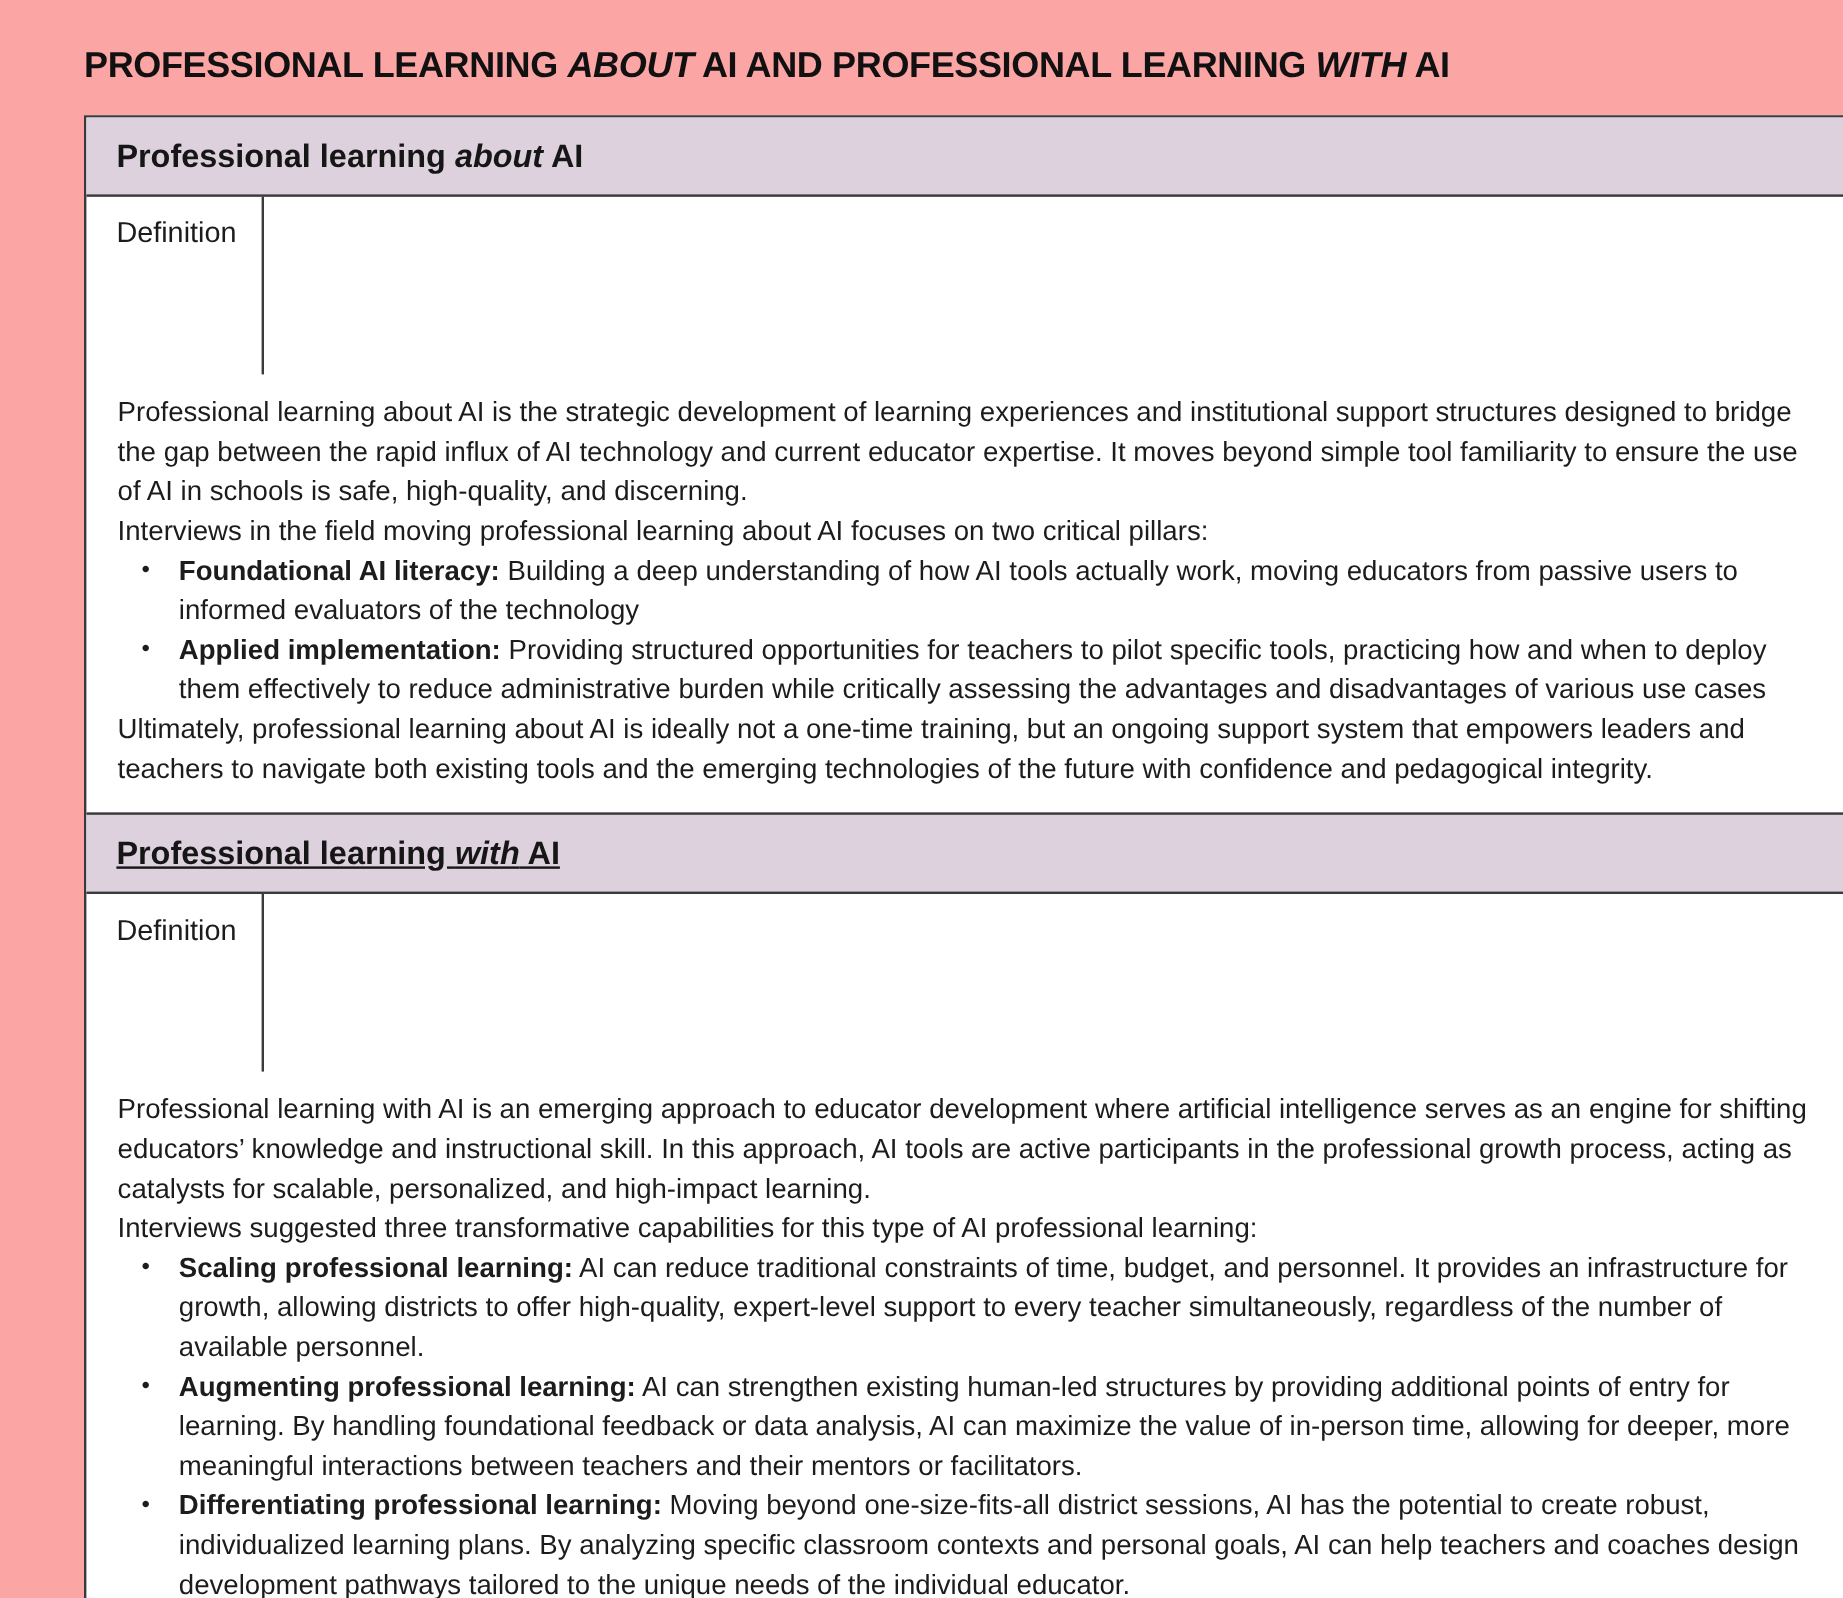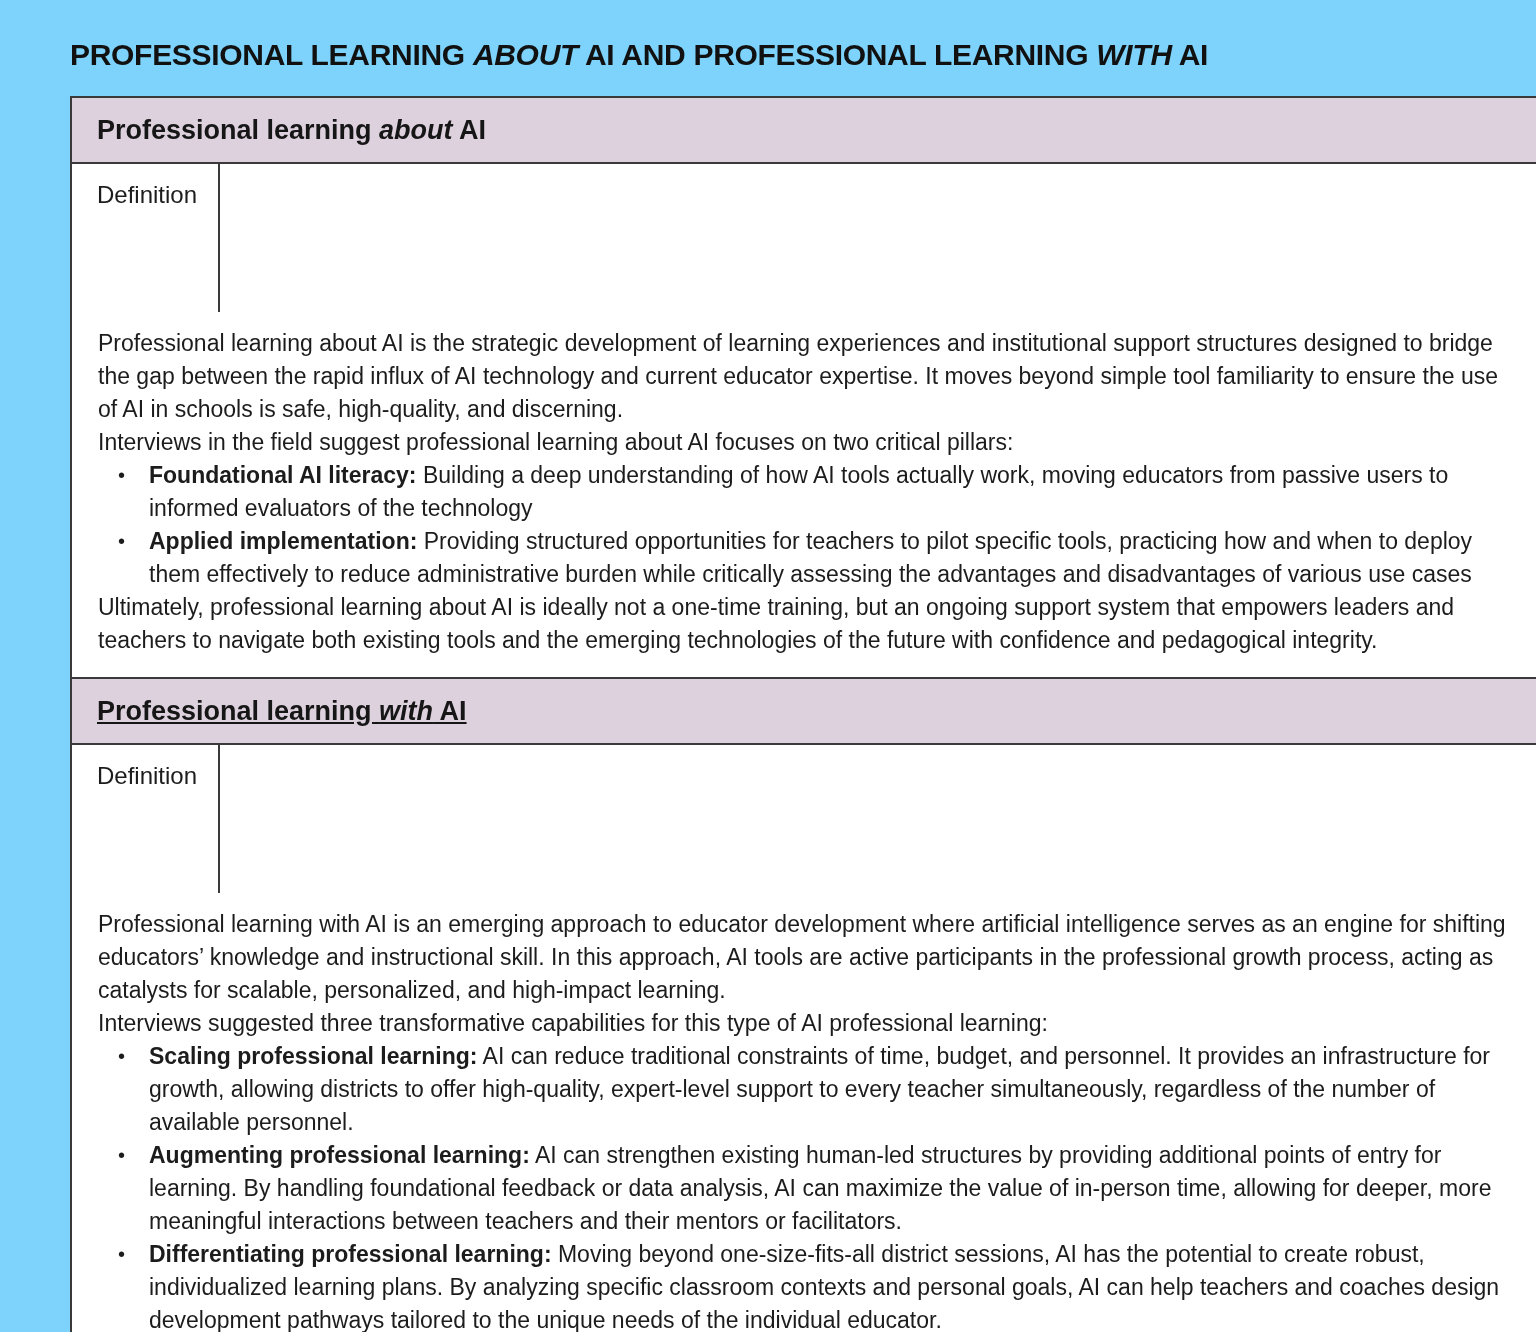--- a/index.html
+++ b/index.html
@@ -6,21 +6,21 @@
   html, body {
     background: #ffffff;
     width: 1536px;
     font-family: "Liberation Sans", sans-serif;
     color: #1c1c1c;
   }
   .page {
     width: 1536px;
     height: 1332px;
     padding: 38px 66px 0 70px;
-    background: #7dd3fc;
+    background: #fca5a5;
   }
   .doc-title {
     font-size: 30px;
     font-weight: bold;
     letter-spacing: -0.3px;
     color: #111111;
     margin-bottom: 24px;
     white-space: nowrap;
   }
   .doc-title .it { font-style: italic; }
@@ -82,21 +82,21 @@
   <h1 class="doc-title"><span>PROFESSIONAL LEARNING </span><span class="it">ABOUT</span><span> AI AND PROFESSIONAL LEARNING </span><span class="it">WITH</span><span> AI</span></h1>
 
   <div class="table">
 
     <div class="section">
       <div class="section-header"><span>Professional learning </span><span class="it">about</span><span> AI</span></div>
       <div class="row row-a">
         <div class="label-cell">Definition</div>
         <div class="content-cell">
           <p>Professional learning about AI is the strategic development of learning experiences and institutional support structures designed to bridge the gap between the rapid influx of AI technology and current educator expertise. It moves beyond simple tool familiarity to ensure the use of AI in schools is safe, high-quality, and discerning.</p>
-          <p>Interviews in the field suggest professional learning about AI focuses on two critical pillars:</p>
+          <p>Interviews in the field moving professional learning about AI focuses on two critical pillars:</p>
           <ul class="bullets">
             <li><span class="lead">Foundational AI literacy:</span><span> Building a deep understanding of how AI tools actually work, moving educators from passive users to informed evaluators of the technology</span></li>
             <li><span class="lead">Applied implementation:</span><span> Providing structured opportunities for teachers to pilot specific tools, practicing how and when to deploy them effectively to reduce administrative burden while critically assessing the advantages and disadvantages of various use cases</span></li>
           </ul>
           <p>Ultimately, professional learning about AI is ideally not a one-time training, but an ongoing support system that empowers leaders and teachers to navigate both existing tools and the emerging technologies of the future with confidence and pedagogical integrity.</p>
         </div>
       </div>
     </div>
 
     <div class="section">

